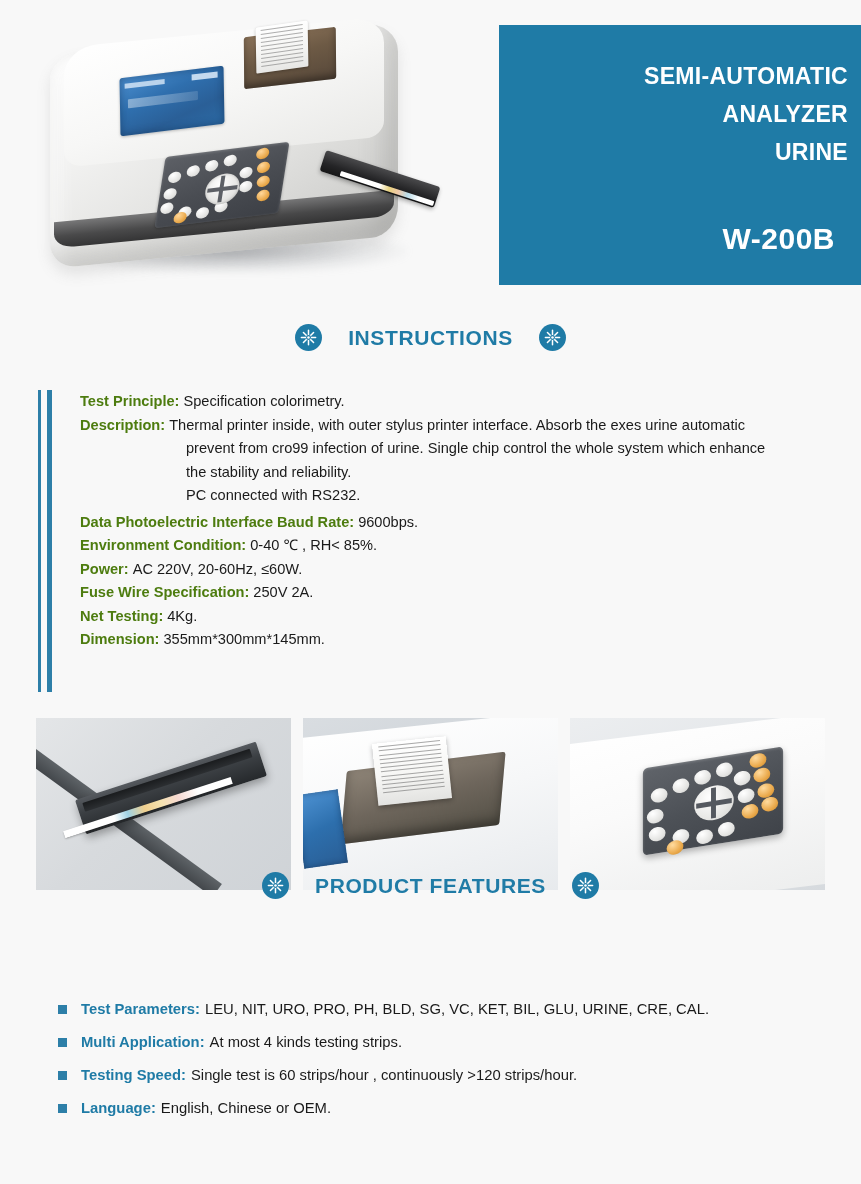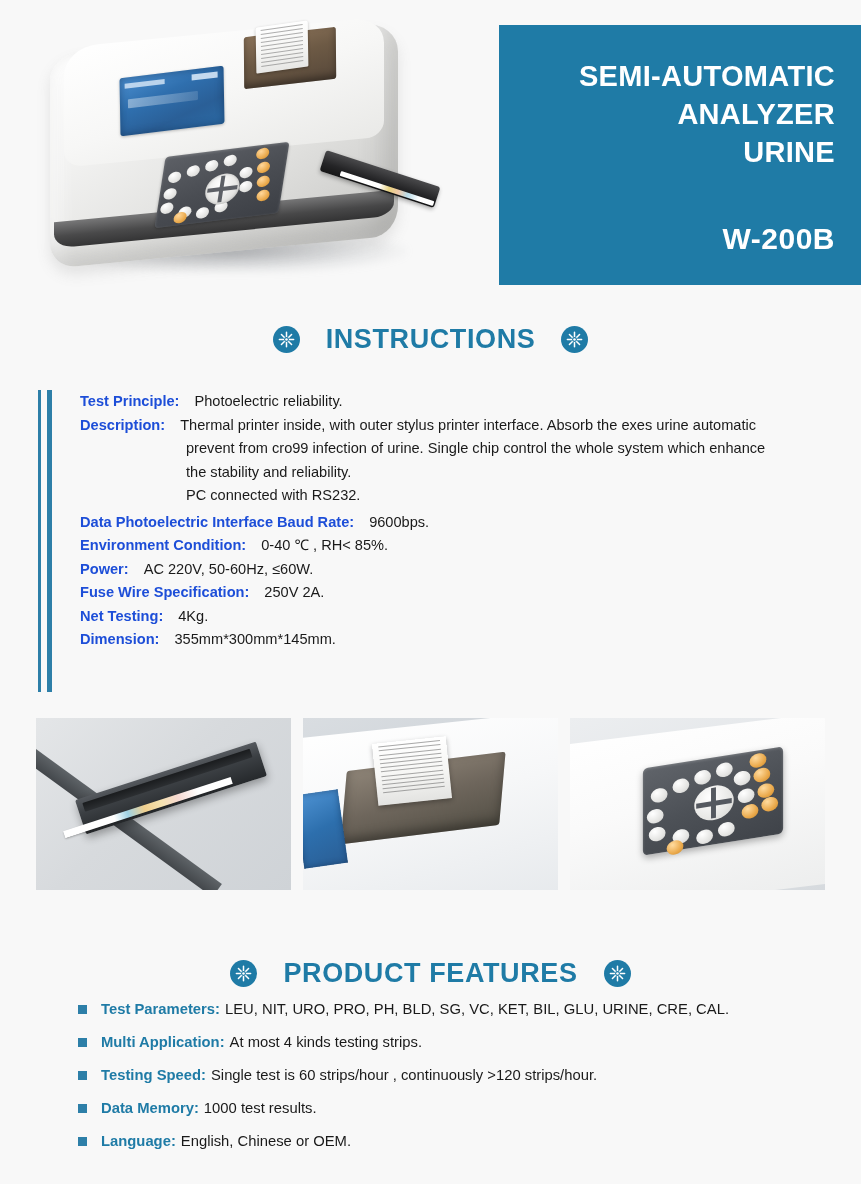--- a/index.html
+++ b/index.html
@@ -180,25 +180,25 @@
 
   
   .banner {
     position: absolute;
     left: 499px; top: 25px;
     width: 362px; height: 260px;
     background: #1f7ba6;
   }
   .banner-title {
     position: absolute;
-    right: 26px; top: 32px;
+    right: 13px; top: 32px;
     width: 320px;
     text-align: right;
     color: #ffffff;
-    font-size: 29px;
+    font-size: 23px;
     font-weight: bold;
     line-height: 38px;
     letter-spacing: .3px;
   }
   .banner-model {
     position: absolute;
     right: 26px; top: 197px;
     width: 320px;
     text-align: right;
     color: #ffffff;
@@ -212,21 +212,21 @@
     position: absolute;
     left: 0;
     width: 861px;
     display: flex;
     align-items: center;
     justify-content: center;
     gap: 26px;
   }
   .sh-title {
     color: #1f7ba6;
-    font-size: 27px;
+    font-size: 21px;
     font-weight: bold;
     letter-spacing: .6px;
   }
   .flake {
     width: 27px; height: 27px;
     border-radius: 50%;
     background: #1f7ba6;
     position: relative;
     flex: none;
   }
@@ -251,25 +251,25 @@
   .spec-rows {
     position: absolute;
     left: 42px; top: 0;
     width: 756px;
     font-size: 14.6px;
     color: #1a1a1a;
   }
   .spec-row { display: flex; line-height: 23.5px; }
   .spec-row.gap { margin-top: 3px; }
   .spec-k {
-    color: #1d4ed8;
+    color: #4d7c0f;
     font-weight: bold;
     white-space: nowrap;
     flex: none;
-    padding-right: 15px;
+    padding-right: 4px;
   }
   .spec-v { color: #1a1a1a; }
   .desc-cont {
     margin-left: 106px;
     line-height: 23.5px;
   }
 
   
   .gallery {
     position: absolute;
@@ -363,21 +363,21 @@
     position:absolute; left:52px; top:28px; width:40px; height:34px;
     border-radius:50%;
     background: radial-gradient(circle at 40% 32%, #ffffff 0%, #e8e8e6 60%, #d0d0ce 100%);
   }
   .s3 .dpad::before{content:"";position:absolute;left:17px;top:2px;width:5px;height:30px;background:#555960;}
   .s3 .dpad::after{content:"";position:absolute;left:2px;top:15px;width:36px;height:5px;background:#555960;}
 
   
   .features {
     position: absolute;
-    left: 78px; top: 993px;
+    left: 58px; top: 993px;
     width: 780px;
     font-size: 14.8px;
     text-align: right;
   }
   .feat-row {
     display: flex;
     align-items: flex-start;
     line-height: 33px;
   }
   .bullet {
@@ -491,21 +491,21 @@
   </div>
 
   <div class="spec-block">
     <div class="rule-thin"></div>
     <div class="rule-thick"></div>
 
     <div class="spec-rows">
 
       <div class="spec-row">
         <span class="spec-k">Test Principle:</span>
-        <span class="spec-v">Photoelectric reliability.</span>
+        <span class="spec-v">Specification colorimetry.</span>
       </div>
 
       <div class="spec-row">
         <span class="spec-k">Description:</span>
         <span class="spec-v">Thermal printer inside, with outer stylus printer interface. Absorb the exes urine automatic</span>
       </div>
       <div class="desc-cont">prevent from cro99 infection of urine. Single chip control the whole system which enhance</div>
       <div class="desc-cont">the stability and reliability.</div>
       <div class="desc-cont">PC connected with RS232.</div>
 
@@ -514,21 +514,21 @@
         <span class="spec-v">9600bps.</span>
       </div>
 
       <div class="spec-row">
         <span class="spec-k">Environment Condition:</span>
         <span class="spec-v">0-40 ℃ , RH&lt; 85%.</span>
       </div>
 
       <div class="spec-row">
         <span class="spec-k">Power:</span>
-        <span class="spec-v">AC 220V, 50-60Hz, ≤60W.</span>
+        <span class="spec-v">AC 220V, 20-60Hz, ≤60W.</span>
       </div>
 
       <div class="spec-row">
         <span class="spec-k">Fuse Wire Specification:</span>
         <span class="spec-v">250V 2A.</span>
       </div>
 
       <div class="spec-row">
         <span class="spec-k">Net Testing:</span>
         <span class="spec-v">4Kg.</span>
@@ -589,21 +589,21 @@
         <span class="k" style="left:30px; top:66px;"></span>
         <span class="k" style="left:54px; top:70px;"></span>
         <span class="k" style="left:76px; top:66px;"></span>
         <span class="k o" style="left:24px; top:76px;"></span>
         <div class="dpad"></div>
       </div>
     </div>
 
   </div>
 
-  <div class="section-head" style="top:958px;">
+  <div class="section-head" style="top:872px;">
     <span class="flake">
       <svg width="19" height="19" viewBox="0 0 24 24">
         <g stroke="#ffffff" stroke-width="1.9" stroke-linecap="round">
           <line x1="12" y1="3" x2="12" y2="21"></line>
           <line x1="3" y1="12" x2="21" y2="12"></line>
           <line x1="5.6" y1="5.6" x2="18.4" y2="18.4"></line>
           <line x1="18.4" y1="5.6" x2="5.6" y2="18.4"></line>
         </g>
         <circle cx="12" cy="12" r="3.1" fill="#1f7ba6"></circle>
         <circle cx="12" cy="12" r="1.6" fill="#ffffff"></circle>
@@ -637,25 +637,20 @@
       <span class="feat-k">Multi Application:</span>
       <span class="feat-v">At most 4 kinds testing strips.</span>
     </div>
 
     <div class="feat-row">
       <span class="bullet"></span>
       <span class="feat-k">Testing Speed:</span>
       <span class="feat-v">Single test is 60 strips/hour , continuously &gt;120 strips/hour.</span>
     </div>
 
-    <div class="feat-row">
-      <span class="bullet"></span>
-      <span class="feat-k">Data Memory:</span>
-      <span class="feat-v">1000 test results.</span>
-    </div>
 
     <div class="feat-row">
       <span class="bullet"></span>
       <span class="feat-k">Language:</span>
       <span class="feat-v">English, Chinese or OEM.</span>
     </div>
 
   </div>
 
 </div>

